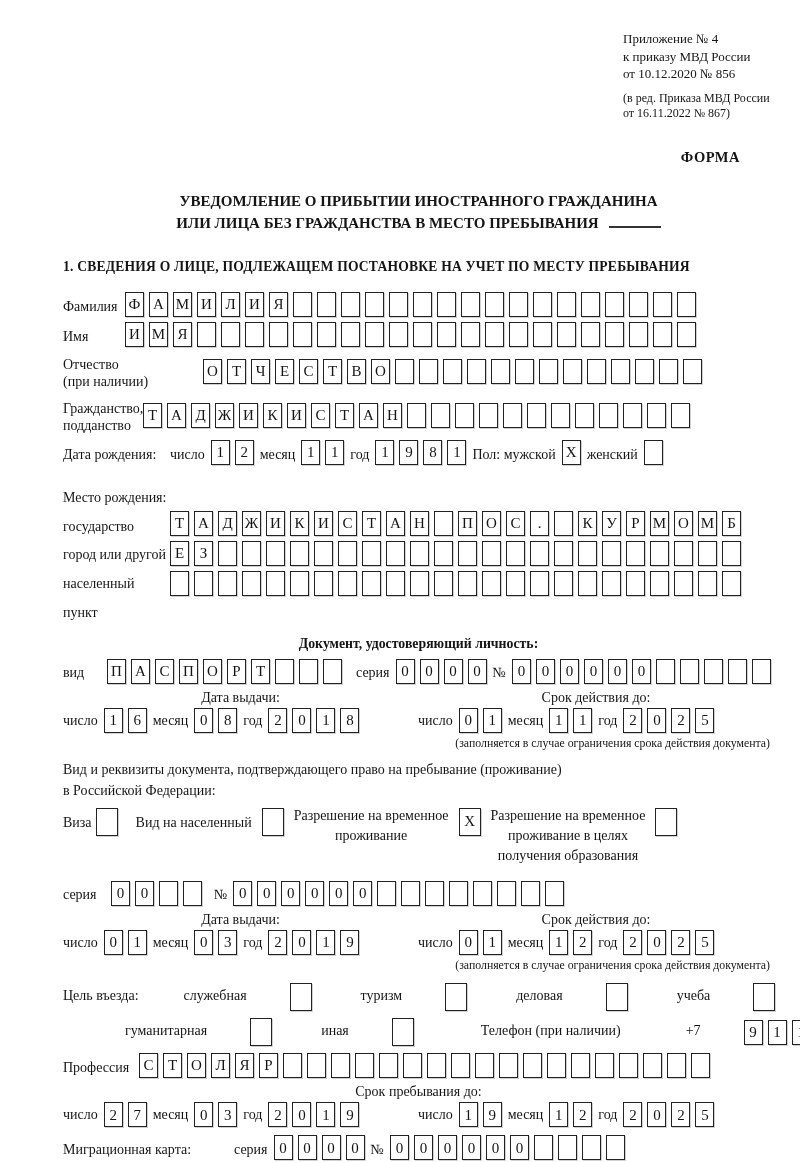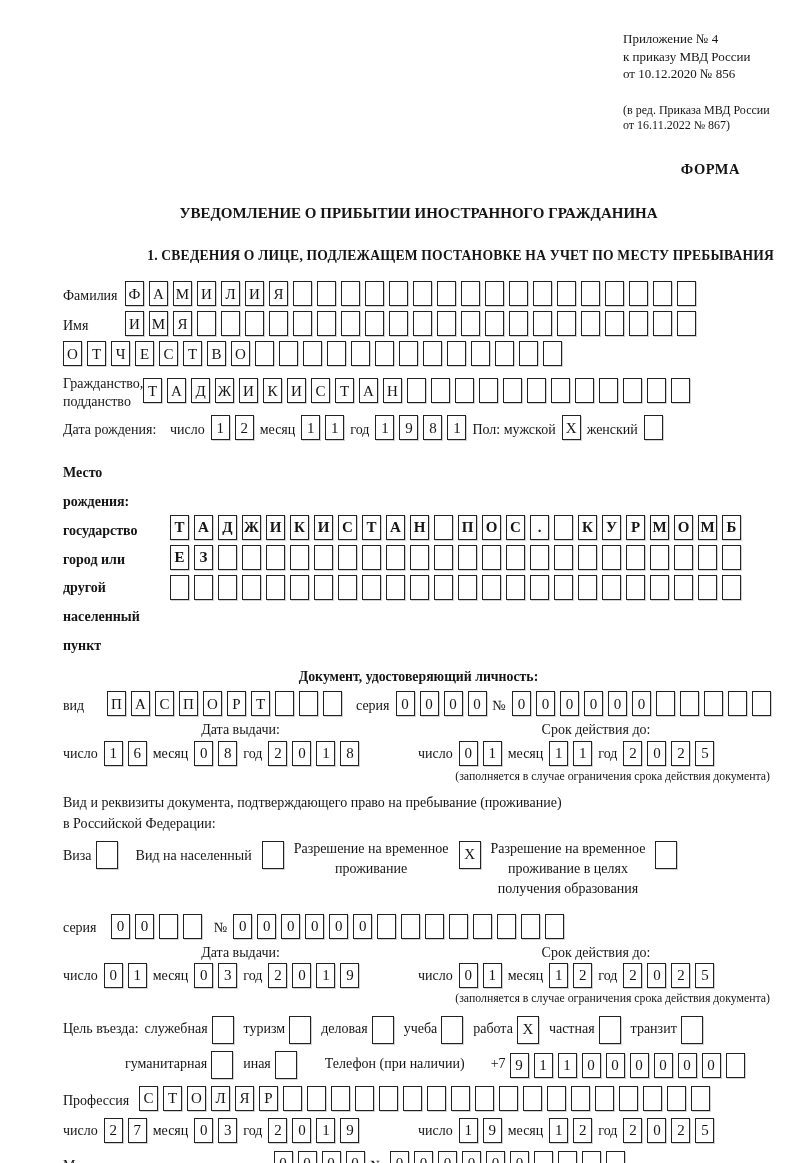--- a/index.html
+++ b/index.html
@@ -6,26 +6,26 @@
   html,body { background:#fff; }
   body {
     width:800px; min-height:1163px;
     font-family:"Liberation Serif", serif;
     color:#151515;
     padding:30px 26px 20px 63px;
     font-size:14px;
     line-height:1.25;
   }
   .appendix { margin-left:560px; font-size:13px; line-height:1.35; }
-  .appendix .small { font-size:12px; margin-top:20px; line-height:1.3; }
+  .appendix .small { font-size:12px; margin-top:8px; line-height:1.3; }
   .appendix .small + .small { margin-top:0; }
   .forma { text-align:right; font-weight:bold; font-size:14.5px; margin:26px 34px 24px 0; letter-spacing:.5px; }
   .title { text-align:center; font-weight:bold; font-size:15px; line-height:1.5; margin-bottom:24px; }
   .blank-line { display:inline-block; width:52px; border-bottom:2px solid #333; margin-left:10px; }
-  .sec1 { text-align:right; font-weight:bold; font-size:13.6px; margin-bottom:16px; letter-spacing:.2px; }
+  .sec1 { text-align:left; font-weight:bold; font-size:13.6px; margin-bottom:16px; letter-spacing:.2px; }
 
   .frow { display:flex; align-items:center; margin-bottom:5px; flex-wrap:nowrap; }
   .lbl { flex:0 0 auto; padding-top:4px; }
   .lblcol { display:flex; flex-direction:column; padding-top:4px; }
   .w-surname { width:62px; }
   .w-name { width:62px; }
   .w-patr { width:140px; }
   .w-cit { width:80px; }
   .w-birth { width:107px; }
 
@@ -53,21 +53,21 @@
   .dgroup { display:flex; align-items:flex-start; }
   .dg-left { width:355px; }
   .note { text-align:right; font-size:11.8px; margin:3px 4px 10px 0; }
 
   .intro { margin:4px 0 2px; }
   .permits { display:flex; align-items:flex-start; margin:6px 0 14px; }
   .permits .plabel { padding-top:8px; }
   .pcenter { display:flex; flex-direction:column; text-align:center; line-height:1.45; }
   .permits .boxrow { margin:0 10px; padding-top:2px; }
 
-  .purpose { display:flex; align-items:flex-start; margin-bottom:7px; }
+  .purpose { display:flex; align-items:flex-start; margin-bottom:7px;gap:39px; }
   .purpose .dlabel { margin:0 4px 0 10px; }
   .purpose .dlabel.tight { margin-left:6px; }
   .indent2 { margin-left:52px; }
 
   .repr { display:flex; margin-top:6px; }
   .repr .lblcol { width:107px; line-height:1.55; }
 </style>
 </head>
 <body>
 
@@ -76,20 +76,23 @@
   <div>к приказу МВД России</div>
   <div>от 10.12.2020 № 856</div>
   <div class="small">(в ред. Приказа МВД России</div>
   <div class="small">от 16.11.2022 № 867)</div>
 </div>
 
 <div class="forma">ФОРМА</div>
 
 <div class="title">
   <div>УВЕДОМЛЕНИЕ О ПРИБЫТИИ ИНОСТРАННОГО ГРАЖДАНИНА</div>
+  <div>
+    <span>ИЛИ ЛИЦА БЕЗ ГРАЖДАНСТВА В МЕСТО ПРЕБЫВАНИЯ</span><span class="blank-line"></span>
+  </div>
 </div>
 
 <div class="sec1">1. СВЕДЕНИЯ О ЛИЦЕ, ПОДЛЕЖАЩЕМ ПОСТАНОВКЕ НА УЧЕТ ПО МЕСТУ ПРЕБЫВАНИЯ</div>
 
 <div class="frow">
   <span class="lbl w-surname">Фамилия</span>
   <span class="boxrow">
       <span class="cell">Ф</span>
       <span class="cell">А</span>
       <span class="cell">М</span>
@@ -141,20 +144,24 @@
       <span class="cell"></span>
       <span class="cell"></span>
       <span class="cell"></span>
       <span class="cell"></span>
       <span class="cell"></span>
       <span class="cell"></span>
     </span>
 </div>
 
 <div class="frow">
+  <span class="lblcol w-patr">
+    <span>Отчество</span>
+    <span>(при наличии)</span>
+  </span>
   <span class="boxrow">
       <span class="cell">О</span>
       <span class="cell">Т</span>
       <span class="cell">Ч</span>
       <span class="cell">Е</span>
       <span class="cell">С</span>
       <span class="cell">Т</span>
       <span class="cell">В</span>
       <span class="cell">О</span>
       <span class="cell"></span>
@@ -227,21 +234,21 @@
   <span class="dlabel">Пол: мужской</span>
   <span class="boxrow">
       <span class="cell">X</span>
     </span>
   <span class="dlabel">женский</span>
   <span class="boxrow">
       <span class="cell"></span>
     </span>
 </div>
 
-<div class="frow" style="margin-top:15px;font-weight:bold;">
+<div class="frow" style="margin-top:15px;">
   <span class="lblcol w-birth" style="line-height:2.05;">
     <span>Место рождения:</span>
     <span>государство</span>
     <span>город или другой</span>
     <span>населенный пункт</span>
   </span>
   <span class="stack">
     <span class="boxrow">
         <span class="cell">Т</span>
         <span class="cell">А</span>
@@ -591,20 +598,21 @@
       <span class="cell"></span>
       <span class="cell"></span>
       <span class="cell"></span>
       <span class="cell"></span>
       <span class="cell"></span>
       <span class="cell"></span>
     </span>
 </div>
 
 <div class="dates-hdr">
+  <span class="dh-right">Срок пребывания до:</span>
 </div>
 <div class="dates-row">
   <span class="dgroup dg-left">
     <span class="dlabel first">число</span>
     <span class="boxrow">
         <span class="cell">2</span>
         <span class="cell">7</span>
       </span>
     <span class="dlabel">месяц</span>
     <span class="boxrow">

